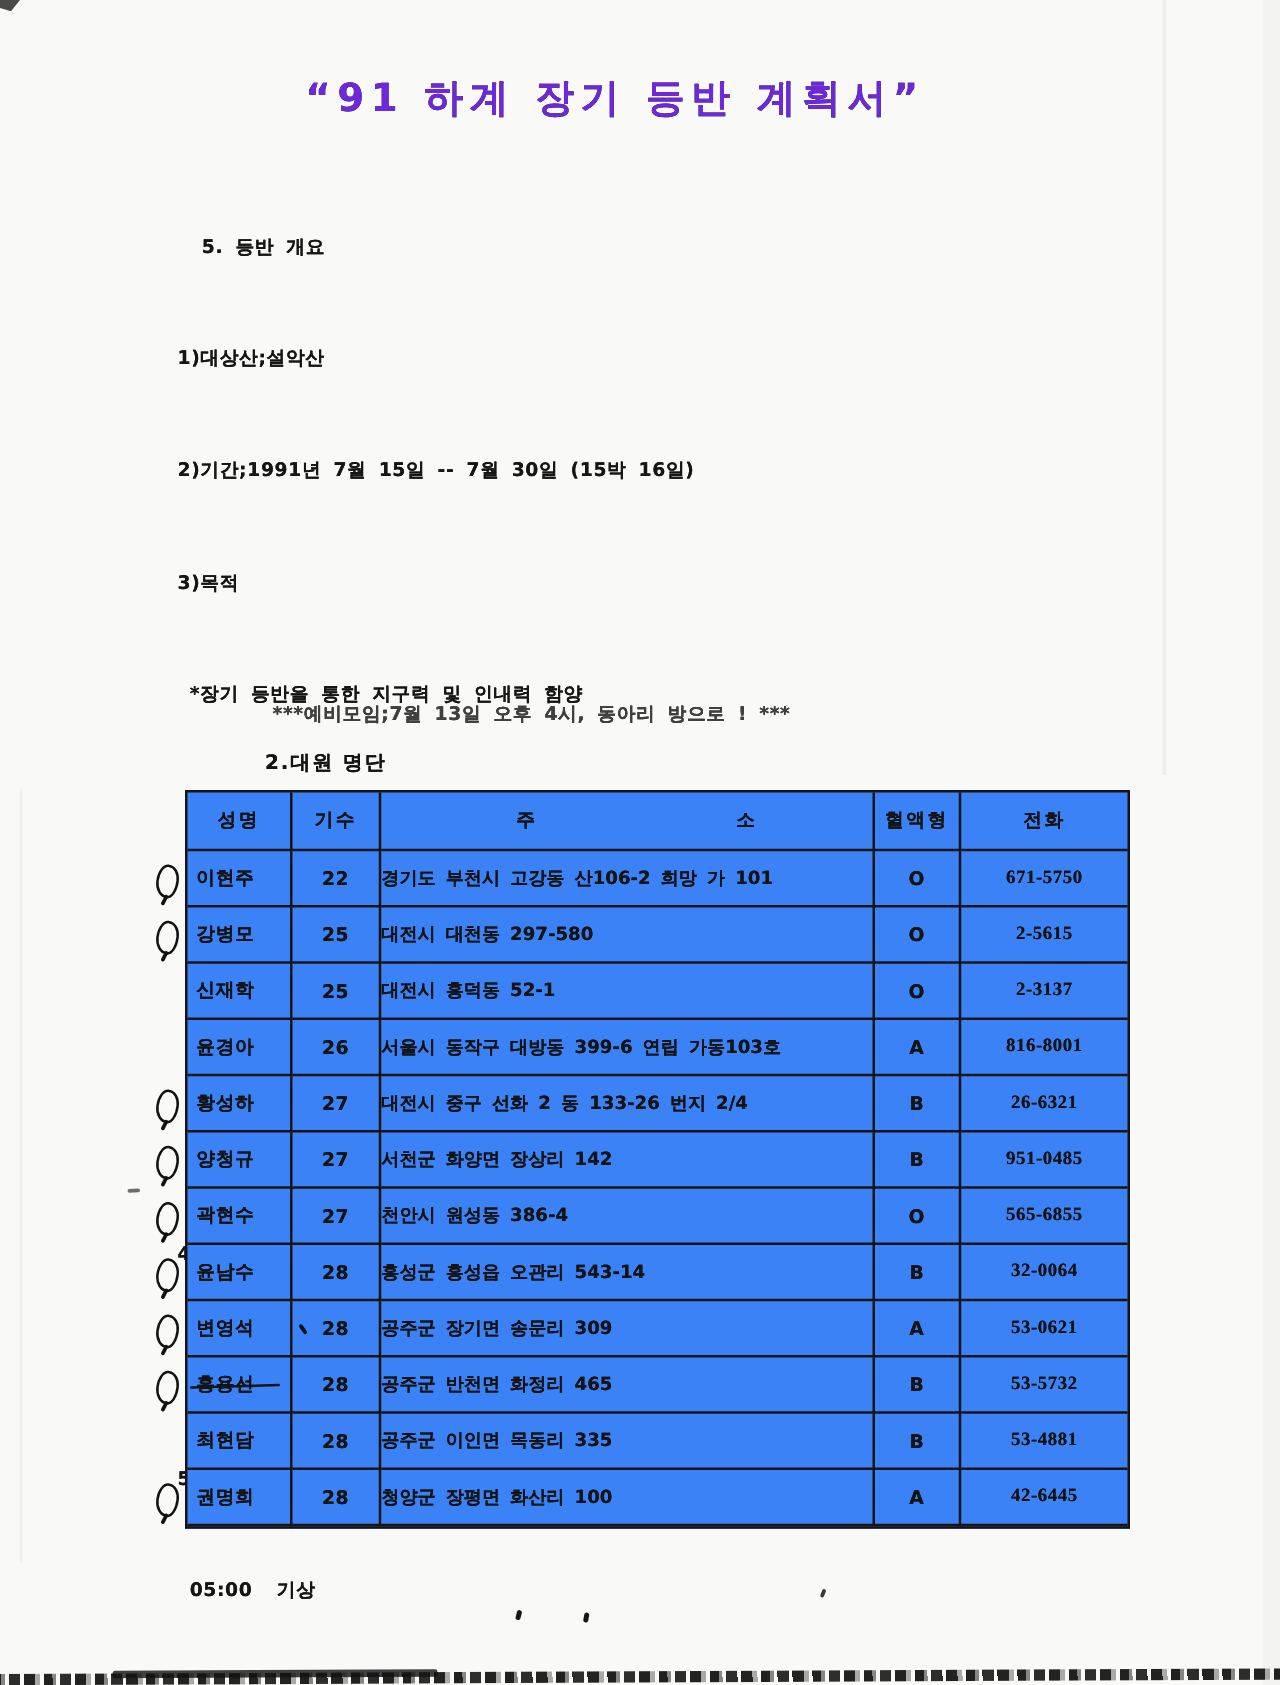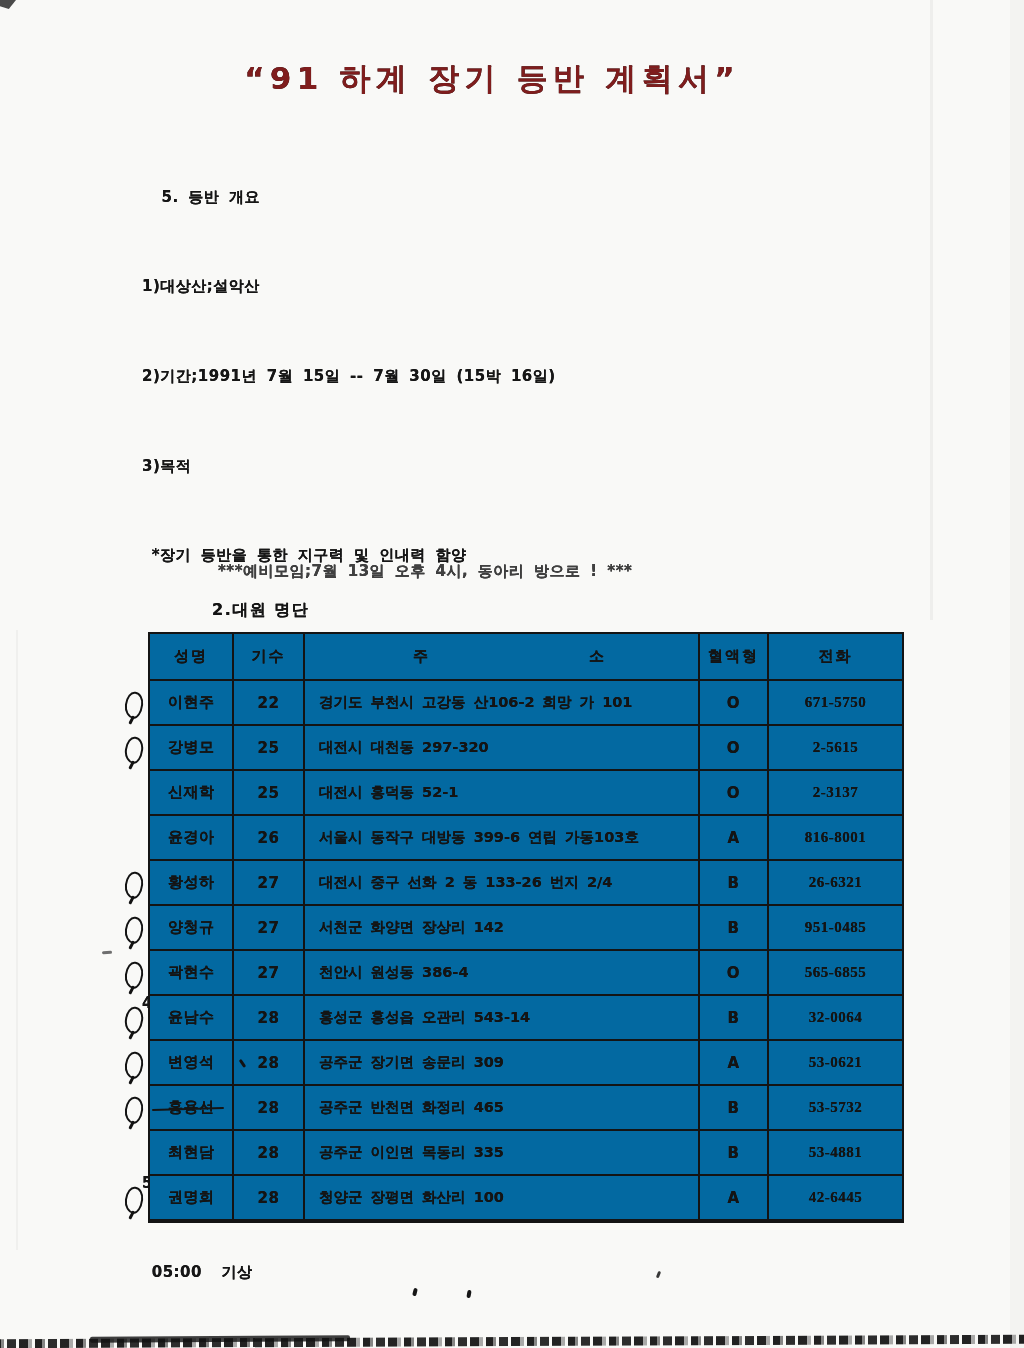--- a/index.html
+++ b/index.html
@@ -29,21 +29,21 @@
   .speck{position:absolute;width:3.5px;height:8px;background:#161616;border-radius:2px;}
   .speck.s1{left:413px;top:1288px;transform:rotate(14deg);}
   .speck.s2{left:467px;top:1290px;transform:rotate(10deg);}
   .speck.s3{left:657px;top:1271px;width:2.5px;height:7px;transform:rotate(22deg);opacity:.85;}
   .dash-mark{position:absolute;left:102px;top:951px;width:10px;height:2.6px;background:#6e6e6e;border-radius:2px;transform:rotate(-4deg);}
 
   
   .title{
     position:absolute;left:0;right:40px;top:58px;text-align:center;
     font-size:31px;font-weight:700;letter-spacing:.17em;
-    color:#7f1d1d;text-shadow:0 0 .5px #131313;
+    color:#6d28d9;text-shadow:0 0 .5px #131313;
     white-space:nowrap;
   }
 
   
   .intro{
     position:absolute;left:142px;top:141px;
     font-size:15px;font-weight:700;line-height:22.4px;
     letter-spacing:.5px;word-spacing:4px;white-space:pre;
     color:#161616;text-shadow:0 0 .4px #161616;
   }
@@ -59,35 +59,35 @@
   }
 
   
   .roster{
     position:absolute;left:148px;top:632px;
     display:grid;
     grid-template-columns:84px 71px 395px 69px 133px;
     grid-template-rows:47px;
     grid-auto-rows:45px;
     border:2.5px solid #141414;
-    background:#0369a1;
+    background:#3b82f6;
   }
   .cell{
     border-right:2px solid #141414;border-bottom:2px solid #141414;
     display:flex;align-items:center;position:relative;
     font-size:15px;font-weight:700;color:#141414;
     text-shadow:0 0 .4px #141414;letter-spacing:.5px;
     box-sizing:border-box;overflow:visible;white-space:nowrap;
   }
   .cell:nth-child(5n){border-right:none;font-family:Liberation Serif, serif;}
   .cell.center{justify-content:center;}
   .cell.hdr{letter-spacing:2px;}
   .cell.addr-hdr{justify-content:space-between;padding:0 92px 0 108px;}
-  .cell.name-cell{padding-left:18px;}
-  .cell.addr-cell{padding-left:14px;font-size:14.5px;letter-spacing:0;word-spacing:3px;}
+  .cell.name-cell{padding-left:7px;}
+  .cell.addr-cell{font-size:14.5px;letter-spacing:0;word-spacing:3px;}
 
   
   .hmark{
     position:absolute;left:-25px;top:50%;width:14px;height:23px;
     border:2.6px solid #121212;
     border-radius:48% 52% 44% 56% / 52% 46% 56% 48%;
     transform:translateY(-42%) rotate(7deg);
     background:transparent;
   }
   .hmark::after{
@@ -197,21 +197,21 @@
     <div class="cell name-cell">
       <span class="hmark"></span>
       <span class="name-text">강병모</span>
 
     </div>
     <div class="cell center">
 
       <span>25</span>
     </div>
     <div class="cell addr-cell">
-      <span>대전시 대천동 297-320</span>
+      <span>대전시 대천동 297-580</span>
     </div>
     <div class="cell center">
       <span>O</span>
     </div>
     <div class="cell center">
       <span>2-5615</span>
     </div>
 
     <div class="cell name-cell">
 

